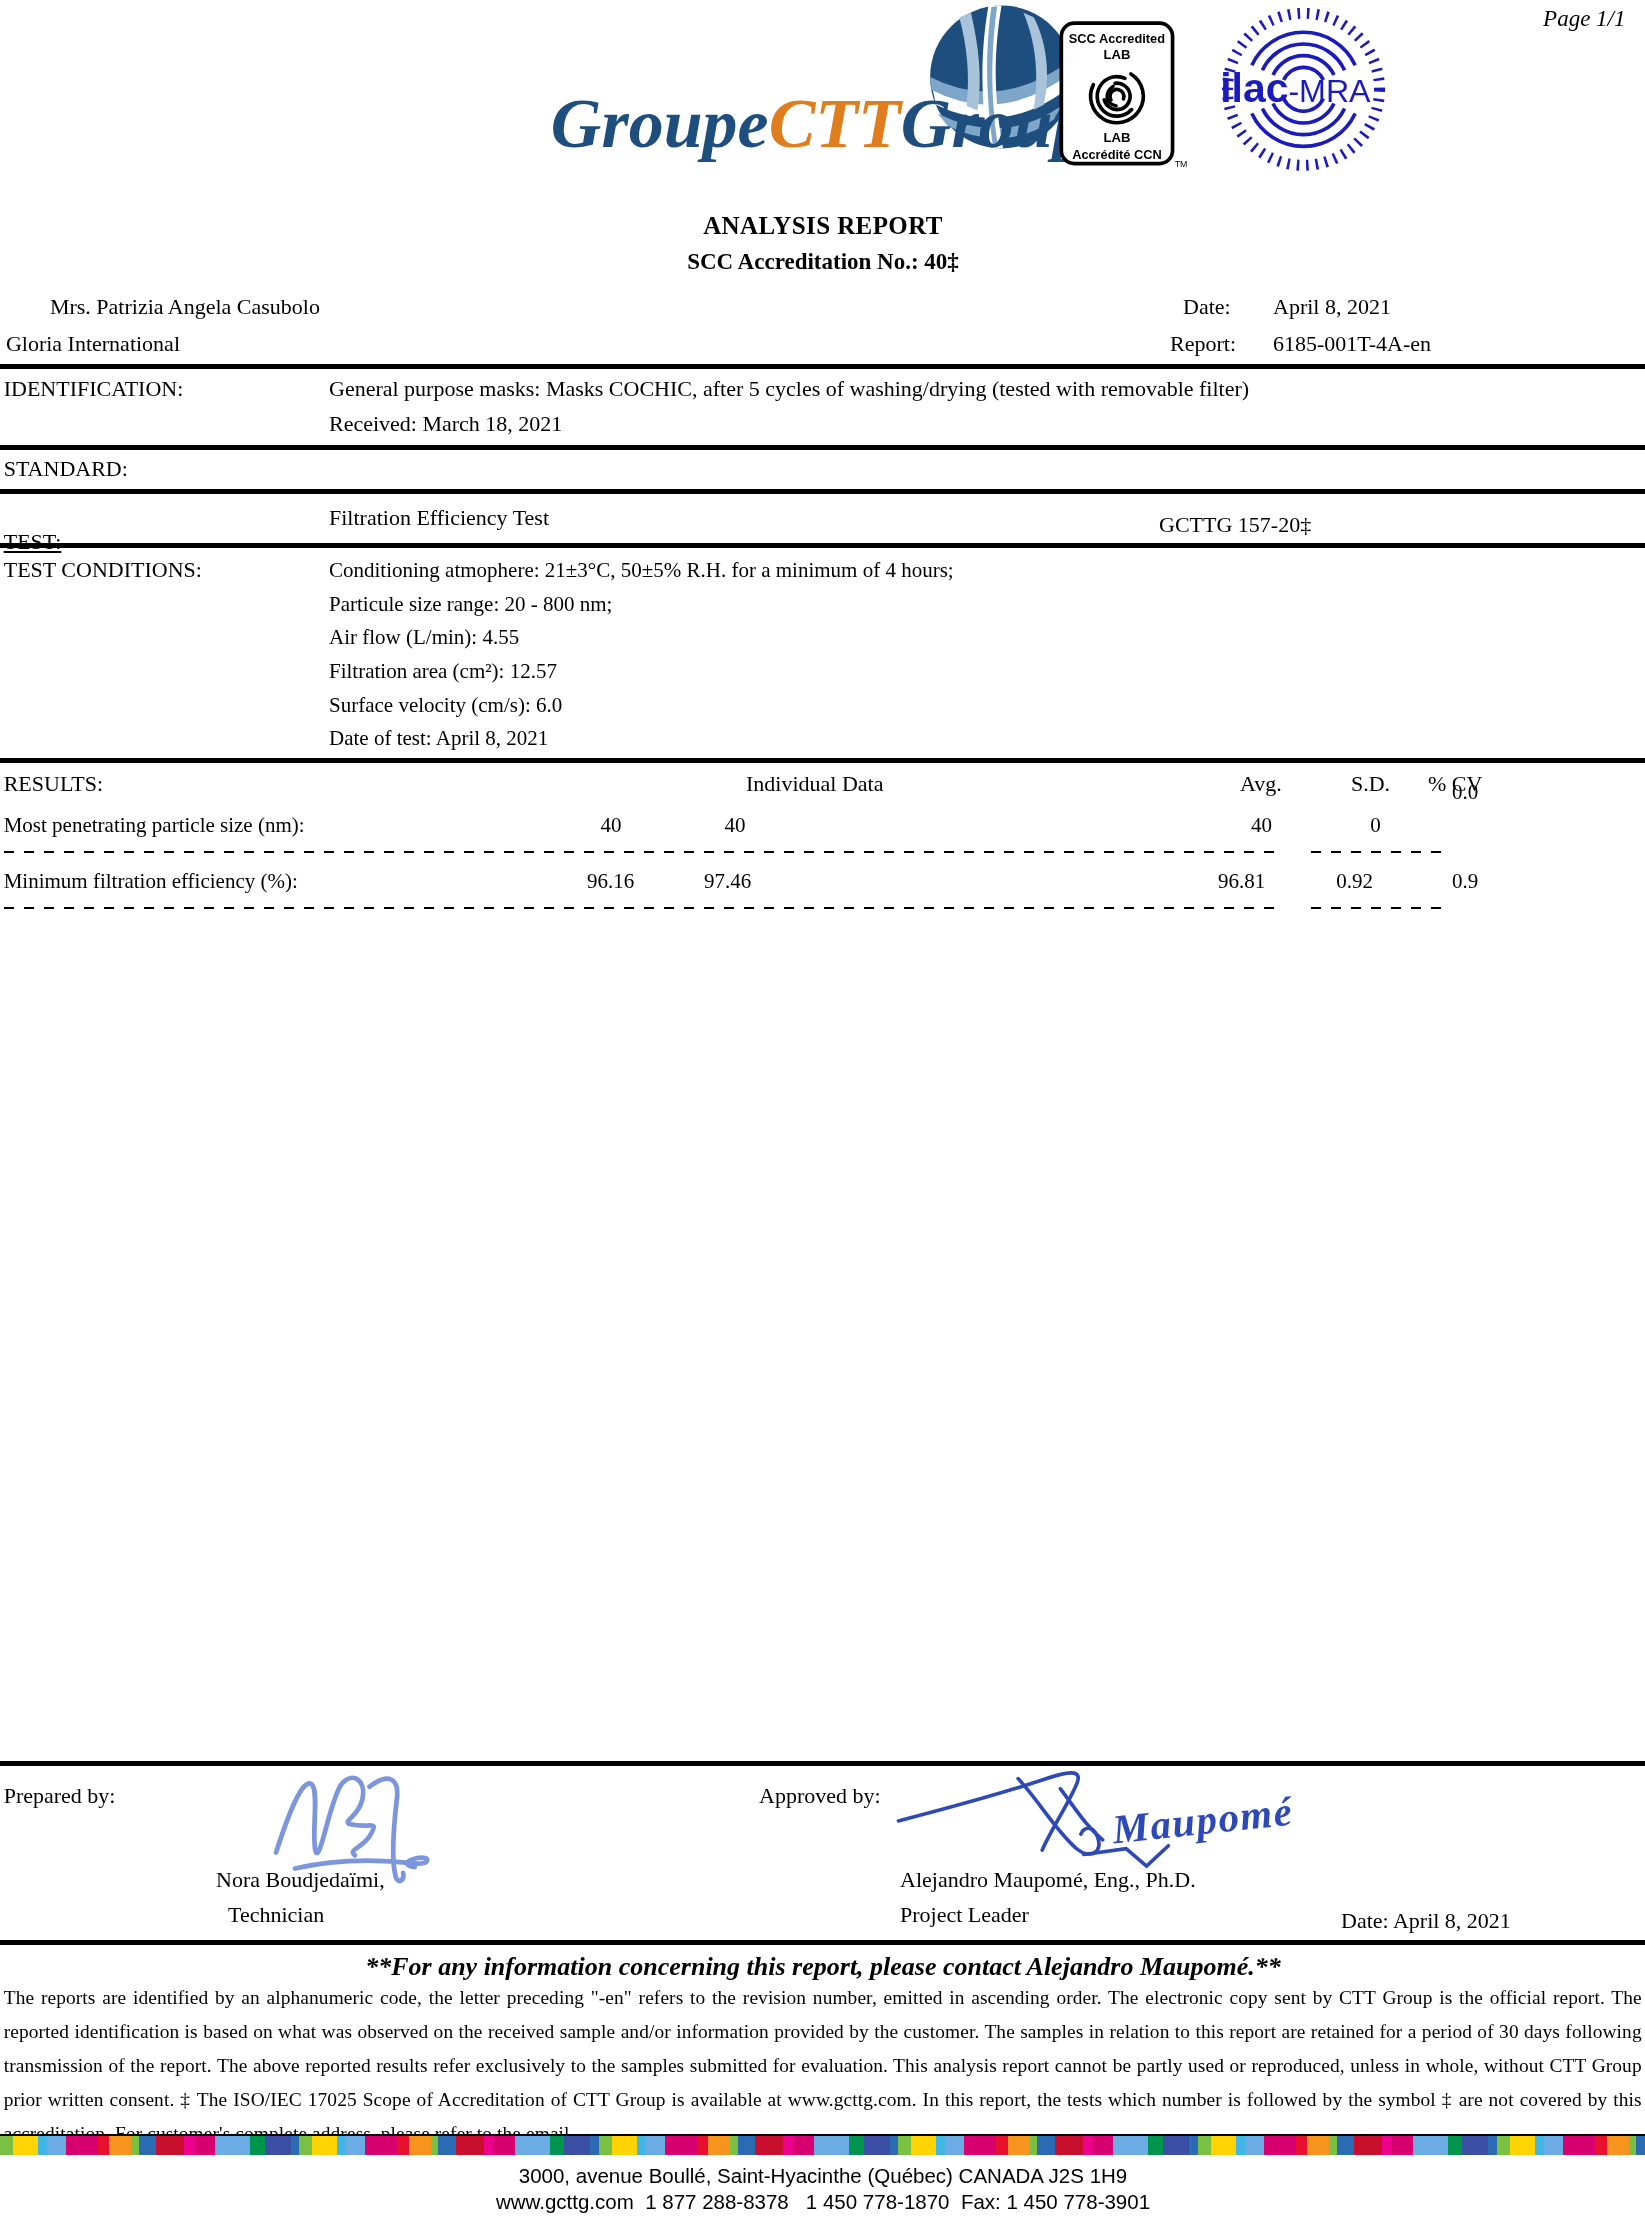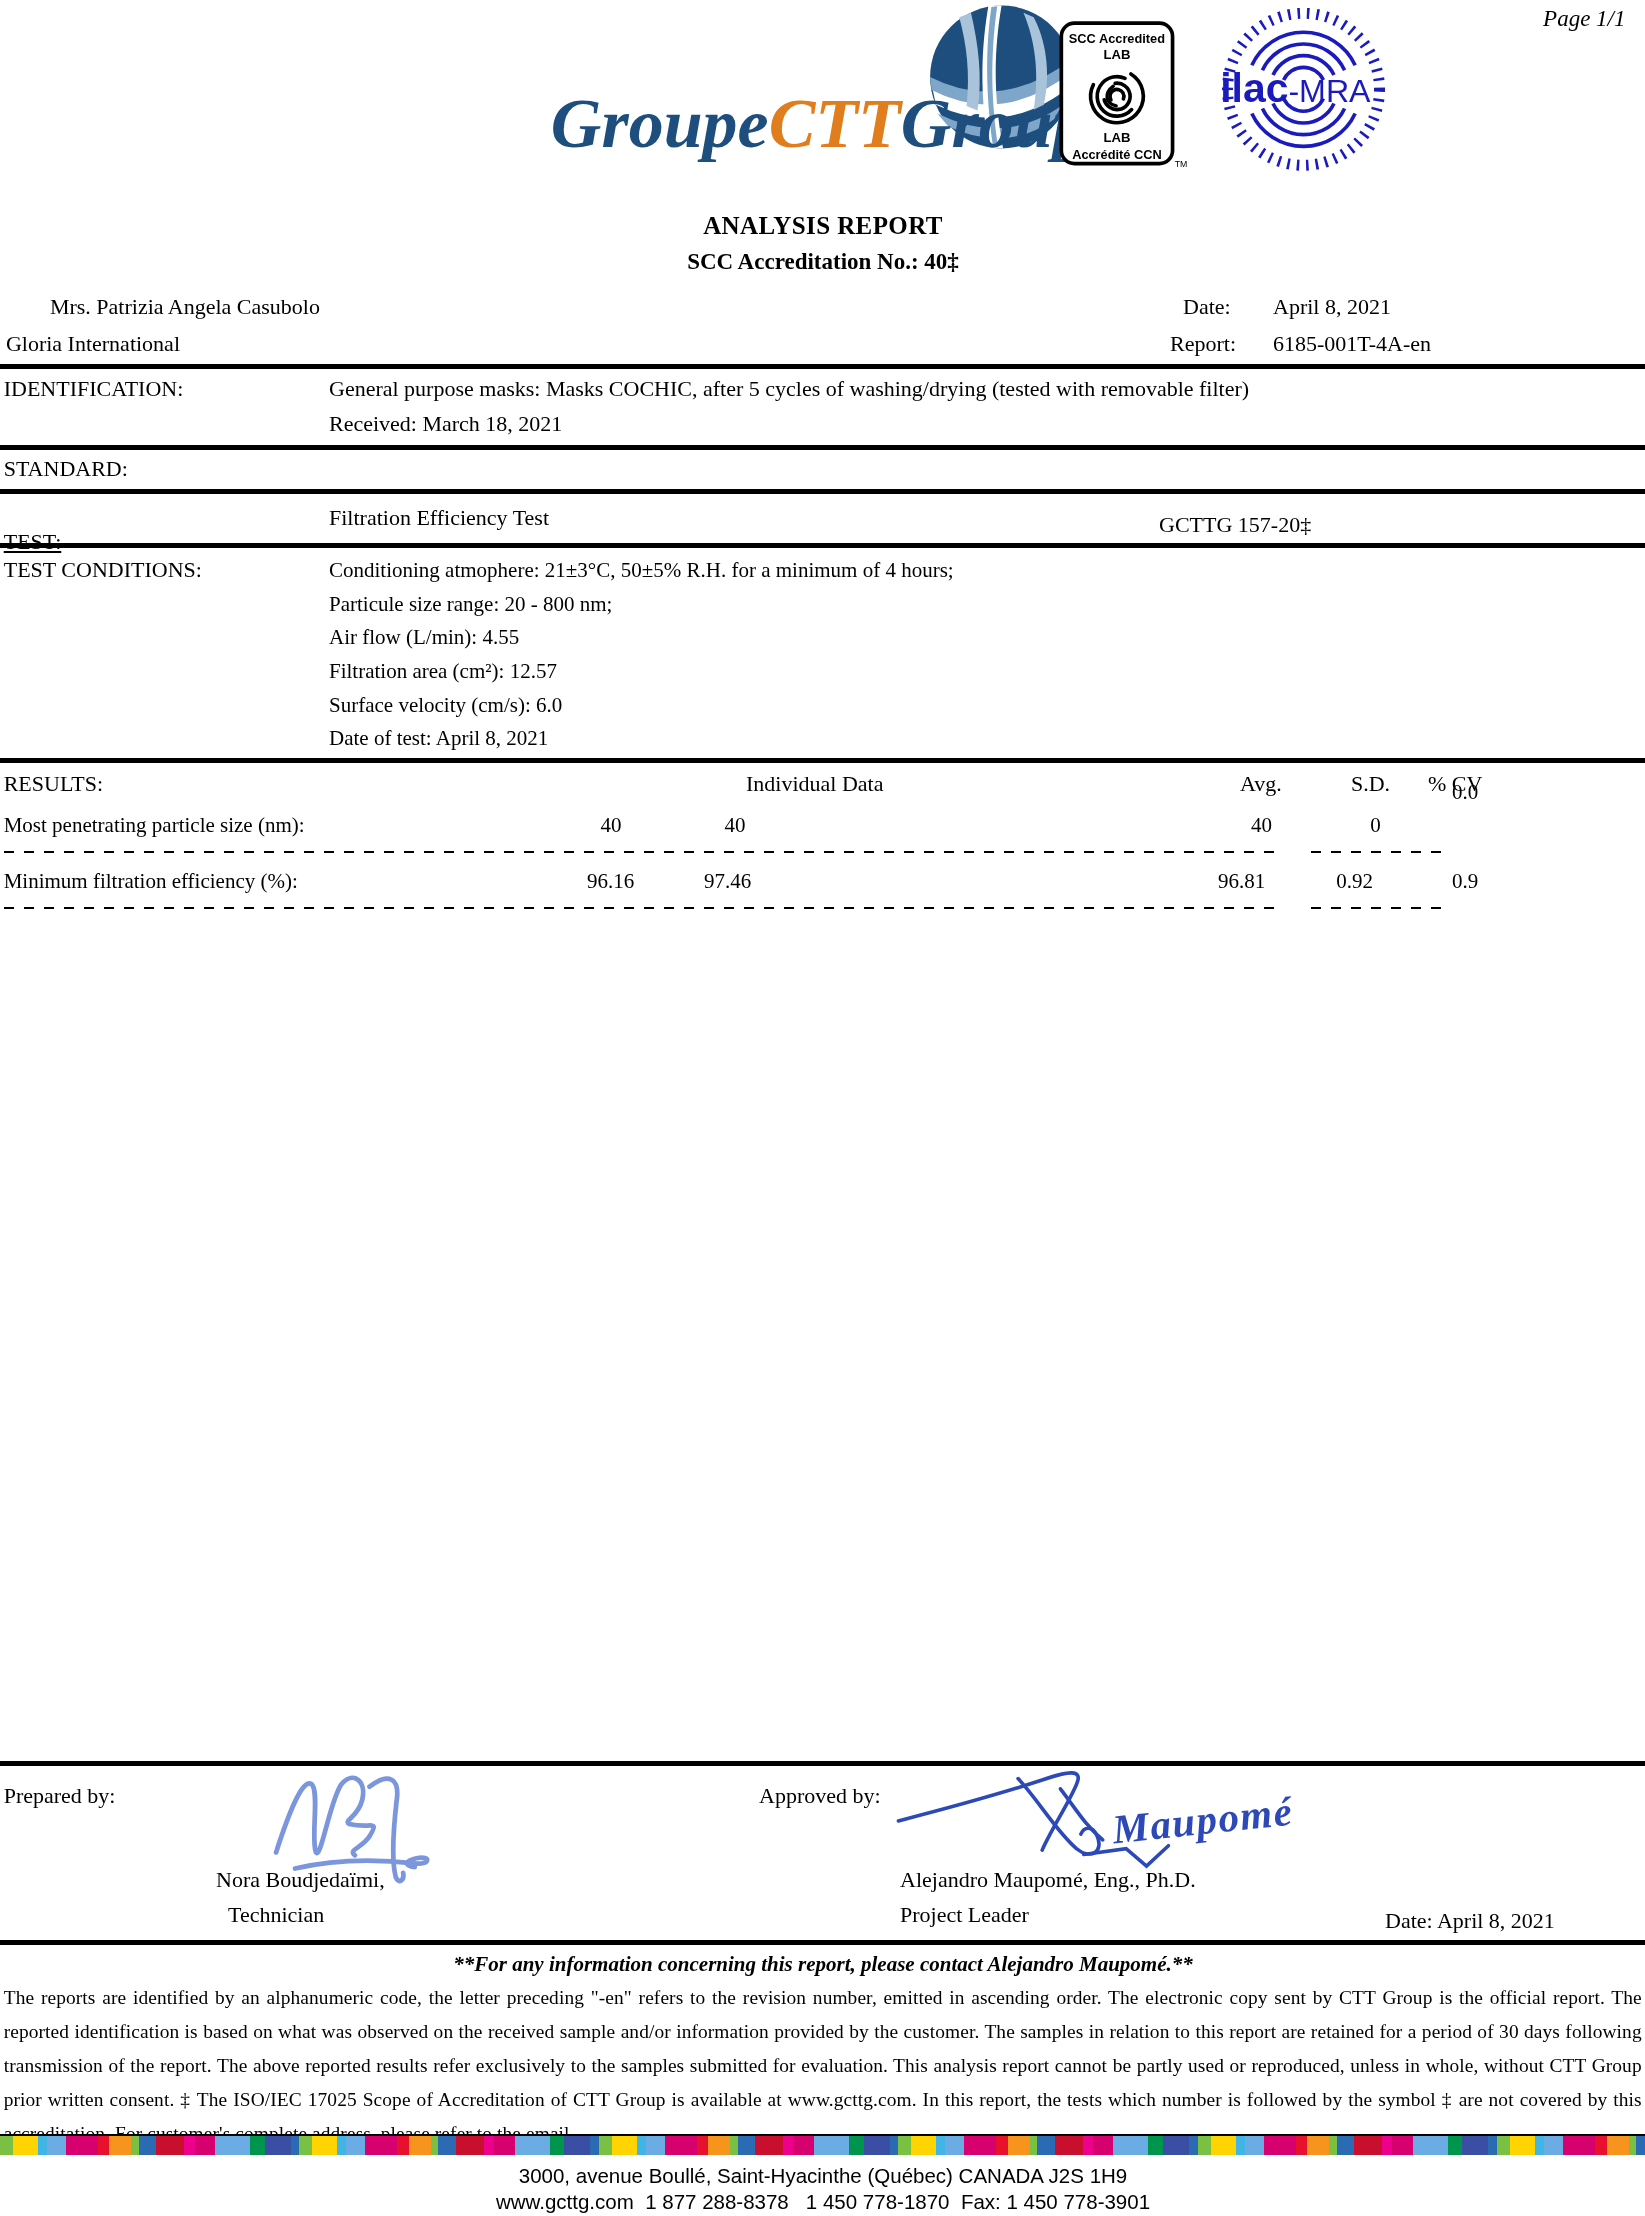--- a/index.html
+++ b/index.html
@@ -17,21 +17,21 @@
   .rule{left:0;width:1646px;height:5.1px;background:#000;}
   .dash{height:2.2px;background:repeating-linear-gradient(90deg,#000 0 10.2px,transparent 10.2px 20px);}
   .cellc{text-align:center;}
   .page-label{font-size:23px;font-style:italic;}
   .title1{font-size:25px;font-weight:bold;letter-spacing:0.4px;}
   .title2{font-size:23px;font-weight:bold;}
   .legal{
     left:3.7px;width:1638px;font-size:19.4px;line-height:34px;
     text-align:justify;letter-spacing:0.1px;
   }
-  .contact-line{font-size:21px;font-weight:bold;font-style:italic;font-family:Liberation Serif, serif;}
+  .contact-line{font-size:26px;font-weight:bold;font-style:italic;font-family:Liberation Serif, serif;}
   .addr{font-size:20.5px;white-space:pre;}
   #rainbow{left:0;width:1646px;top:2134px;height:19px;border-top:2.9px solid #000;
     display:flex;overflow:hidden;}
   #rainbow div{height:100%;flex:0 0 auto;}
   .script-name{
     color:#2d49b8;font-style:italic;font-weight:bold;font-size:41px;
     transform:rotate(-6deg);font-family:"Liberation Serif",serif;letter-spacing:1.5px;
   }
 </style>
 </head>
@@ -190,21 +190,21 @@
       <path d="M 8,78 C 70,62 150,40 205,22 C 240,10 262,6 252,28 C 240,56 216,92 205,118"></path>
       <path d="M 172,20 C 200,50 224,92 252,116 C 272,132 290,120 280,98 C 274,84 262,86 258,96"></path>
       <path d="M 230,34 C 250,60 264,84 288,104"></path>
       <path d="M 262,124 L 320,116 L 348,140 L 378,112"></path>
     </g>
   </svg>
 </div>
 <div class="abs script-name" style="left:1112px;top:1796px;">Maupomé</div>
 <div class="abs t30" style="left:900px;top:1867px;">Alejandro Maupomé, Eng., Ph.D.</div>
 <div class="abs t30" style="left:900px;top:1902px;">Project Leader</div>
-<div class="abs t30" style="left:1341px;top:1908px;margin-left:44px;">Date: April 8, 2021</div>
+<div class="abs t30" style="left:1341px;top:1908px;">Date: April 8, 2021</div>
 
 <div class="abs rule" style="top:1940px;"></div>
 
 <div class="abs center contact-line" style="top:1952px;">**For any information concerning this report, please contact Alejandro Maupomé.**</div>
 
 <div class="abs legal" style="top:1981px;">The reports are identified by an alphanumeric code, the letter preceding "-en" refers to the revision number, emitted in ascending order.  The electronic copy sent by CTT Group is the official report.   The reported identification is based on what was observed on the received sample and/or information provided by the customer. The samples in relation to this report are retained for a period of 30 days following transmission of the report.   The above reported results refer exclusively to the samples submitted for evaluation.   This analysis report cannot be partly used or reproduced, unless in whole, without CTT Group prior written consent.   ‡ The ISO/IEC 17025 Scope of Accreditation of  CTT Group is available at www.gcttg.com.   In this report, the tests which number is followed by the symbol ‡ are not covered by this accreditation. For customer's complete address, please refer to the email.</div>
 
 <div id="rainbow" class="abs">
     <div style="width: 13px; background: rgb(122, 193, 67);"></div>
     <div style="width: 25px; background: rgb(255, 212, 0);"></div>

